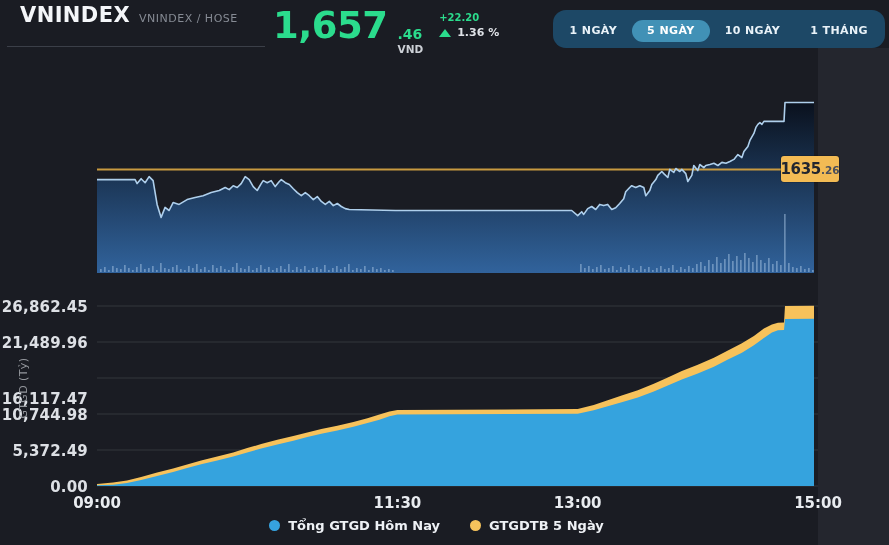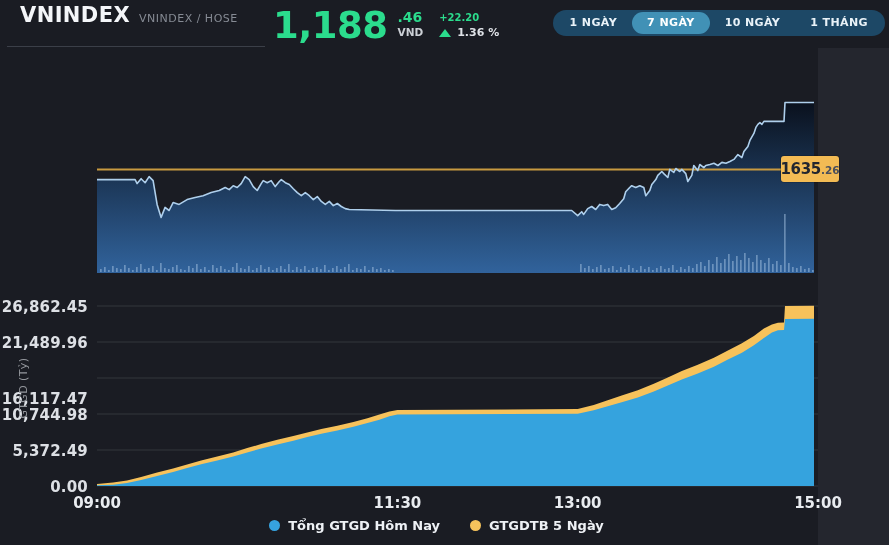--- a/index.html
+++ b/index.html
@@ -10,29 +10,29 @@
     -webkit-font-smoothing:antialiased;
   }
   
   .title-wrap{position:absolute;left:20px;top:3px;display:flex;align-items:baseline;gap:9px;white-space:nowrap;}
   .title{font-size:21px;font-weight:800;color:#f4f6f9;letter-spacing:.4px;}
   .subtitle{font-size:11px;font-weight:400;color:#868b94;letter-spacing:.5px;}
   .title-divider{position:absolute;left:7px;top:46px;width:258px;height:1px;background:#3b3f48;}
   .price-block{position:absolute;left:273px;top:8px;display:flex;align-items:flex-start;gap:10px;white-space:nowrap;}
   .price-main{font-size:37px;font-weight:800;color:#2bdc8d;line-height:36px;letter-spacing:-.5px;}
   .price-col{display:flex;flex-direction:column;margin-top:2px;}
-  .price-dec{font-size:14px;font-weight:700;color:#2bdc8d;line-height:15px;}
+  .price-dec{font-size:14px;font-weight:700;color:#2bdc8d;line-height:15px;margin-top:17px;}
   .price-unit{font-size:10.5px;font-weight:700;color:#ccd0d6;line-height:14px;}
   .change-col{display:flex;flex-direction:column;margin-top:2px;margin-left:6px;}
   .change-abs{font-size:10px;font-weight:700;color:#2bdc8d;line-height:16px;}
   .change-row{display:flex;align-items:center;gap:6px;line-height:14px;}
   .tri-up{width:0;height:0;border-left:6px solid transparent;border-right:6px solid transparent;border-bottom:8px solid #2bdc8d;display:inline-block;}
   .change-pct{font-size:11px;font-weight:700;color:#dfe2e7;}
   
-  .range-group{position:absolute;right:4px;top:10px;height:26px;background:#1d4866;border-radius:13px;display:flex;align-items:center;padding:0 2px;}
+  .range-group{position:absolute;right:4px;top:10px;height:26px;background:#1d4866;border-radius:13px;display:flex;align-items:flex-end;padding:6px 2px;}
   .range-btn{height:22px;line-height:22px;padding:0 15px;border:none;background:transparent;border-radius:11px;
     font-family:inherit;font-size:11px;font-weight:700;color:#e9f2f8;letter-spacing:.4px;cursor:pointer;white-space:nowrap;}
   .range-btn.selected{background:#4191b6;color:#ffffff;}
   
   .right-panel{position:absolute;left:818px;top:48px;width:71px;height:497px;background:#24262e;}
   #price-svg{position:absolute;left:97px;top:60px;}
   #vol-svg{position:absolute;left:97px;top:300px;}
   .ref-badge{position:absolute;left:781px;top:156px;width:58px;height:26px;background:#f3bb54;border-radius:3px;
     display:flex;align-items:center;justify-content:center;box-shadow:0 0 0 1px rgba(0,0,0,.15);}
   .ref-badge .main{font-size:15px;font-weight:800;color:#22262f;letter-spacing:-.3px;}
@@ -52,37 +52,37 @@
 
 <div class="app">
 
   <div class="title-wrap">
     <span class="title">VNINDEX</span>
     <span class="subtitle">VNINDEX / HOSE</span>
   </div>
   <div class="title-divider"></div>
 
   <div class="price-block">
-    <span class="price-main">1,188</span>
+    <span class="price-main">1,657</span>
     <div class="price-col">
       <span class="price-dec">.46</span>
       <span class="price-unit">VND</span>
     </div>
     <div class="change-col">
       <span class="change-abs">+22.20</span>
       <span class="change-row">
         <i class="tri-up"></i>
         <span class="change-pct">1.36 %</span>
       </span>
     </div>
   </div>
 
   <div class="range-group" id="range-group">
       <button class="range-btn">1 NGÀY</button>
-      <button class="range-btn selected">7 NGÀY</button>
+      <button class="range-btn selected">5 NGÀY</button>
       <button class="range-btn">10 NGÀY</button>
       <button class="range-btn">1 THÁNG</button>
     </div>
 
   <div class="right-panel"></div>
 
   <svg id="price-svg" width="721" height="213" viewBox="0 0 721 213">
     <defs>
       <linearGradient id="gsky" x1="0" y1="0" x2="0" y2="1">
         <stop offset="0%" stop-color="#0a111d"></stop>

